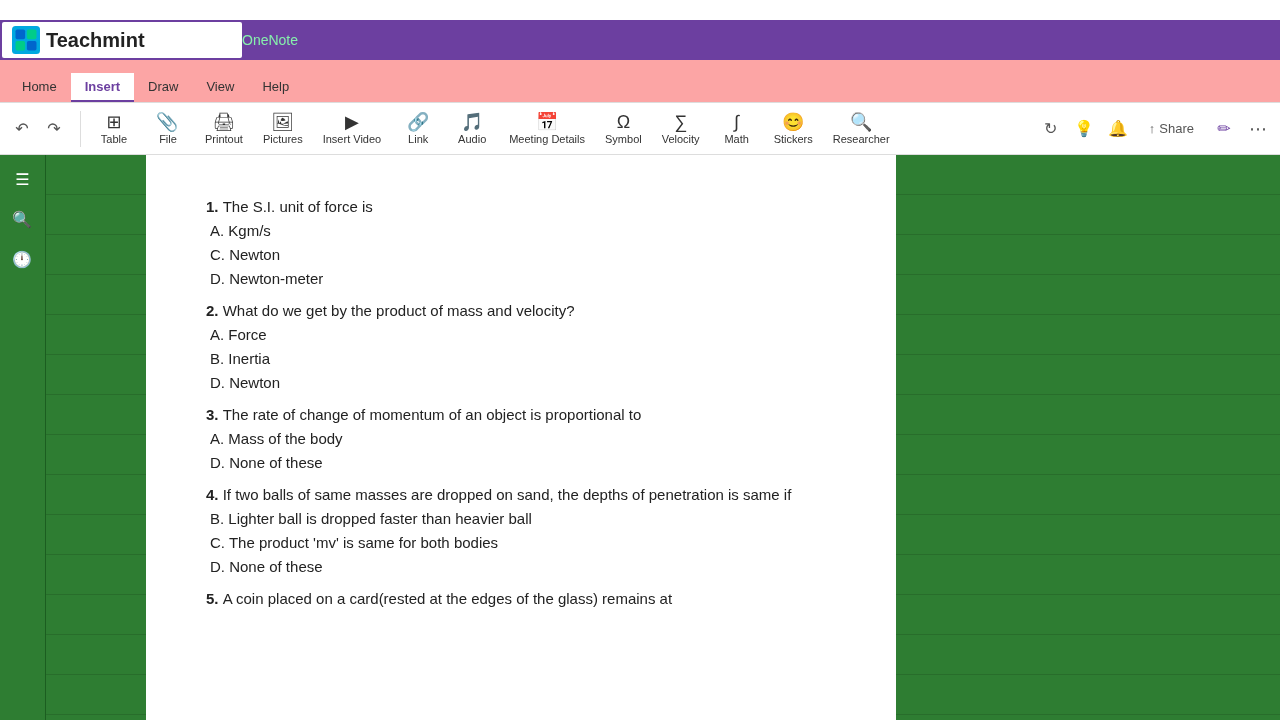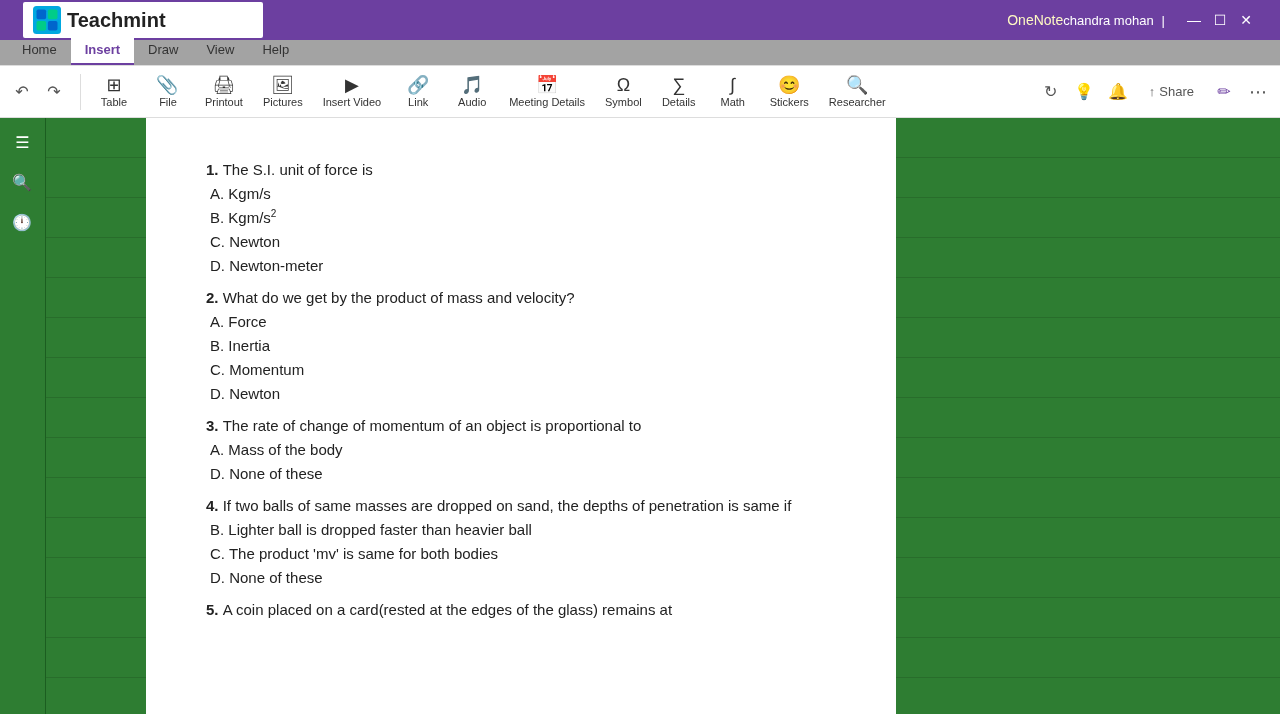--- a/index.html
+++ b/index.html
@@ -5,22 +5,23 @@
     * { margin: 0; padding: 0; box-sizing: border-box; }
     body { font-family: 'Segoe UI', Arial, sans-serif; width: 1280px; height: 720px; overflow: hidden; background: #fff; }
 
     
     .title-bar {
       height: 40px;
       background: #6c3fa0;
       display: flex;
       align-items: center;
       justify-content: space-between;
-      padding: 0 23px;
+      padding: 0 2px;
       color: white;
+      margin-top: 20px;
     }
     .title-bar-left {
       display: flex;
       align-items: center;
       gap: 10px;
     }
     .logo-area {
       display: flex;
       align-items: center;
       gap: 6px;
@@ -33,23 +34,23 @@
       width: 28px;
       height: 28px;
     }
     .logo-text {
       font-size: 20px;
       font-weight: 700;
       color: #222;
     }
     .title-center {
       font-size: 14px;
-      color: #fef9c3;
+      color: #86efac;
       flex: 1;
-      text-align: right;
+      text-align: left;
     }
     .title-right {
       display: flex;
       align-items: center;
       gap: 8px;
       font-size: 13px;
       color: white;
     }
     .title-controls {
       display: flex;
@@ -62,22 +63,22 @@
       display: flex;
       align-items: center;
       justify-content: center;
       cursor: pointer;
       font-size: 14px;
       color: white;
     }
 
     
     .ribbon-tabs {
-      height: 26px;
-      background: #a3a3a3;
+      height: 43px;
+      background: #fca5a5;
       display: flex;
       align-items: flex-end;
       padding: 0 8px;
       border-bottom: 1px solid #ddd;
     }
     .ribbon-tab {
       padding: 6px 14px;
       font-size: 13px;
       color: #333;
       cursor: pointer;
@@ -267,29 +268,20 @@
         <rect width="32" height="32" rx="4" fill="#00A8E0"></rect>
         <rect x="4" y="4" width="11" height="11" rx="2" fill="#0066CC"></rect>
         <rect x="17" y="4" width="11" height="11" rx="2" fill="#00CC88"></rect>
         <rect x="4" y="17" width="11" height="11" rx="2" fill="#00CC88"></rect>
         <rect x="17" y="17" width="11" height="11" rx="2" fill="#0066CC"></rect>
       </svg>
       <span class="logo-text">Teachmint</span>
     </div>
   </div>
   <div class="title-center">OneNote</div>
-  <div class="title-right">
-    <span>chandra mohan</span>
-    <span>|</span>
-    <div class="title-controls">
-      <div class="title-btn">—</div>
-      <div class="title-btn">☐</div>
-      <div class="title-btn close">✕</div>
-    </div>
-  </div>
 </div>
 
 <div class="ribbon-tabs">
   <div class="ribbon-tab">Home</div>
   <div class="ribbon-tab active">Insert</div>
   <div class="ribbon-tab">Draw</div>
   <div class="ribbon-tab">View</div>
   <div class="ribbon-tab">Help</div>
 </div>
 
@@ -331,21 +323,21 @@
   <div class="toolbar-item">
     <span class="t-icon">📅</span>
     <span>Meeting Details</span>
   </div>
   <div class="toolbar-item">
     <span class="t-icon">Ω</span>
     <span>Symbol</span>
   </div>
   <div class="toolbar-item">
     <span class="t-icon">∑</span>
-    <span>Details</span>
+    <span>Velocity</span>
   </div>
   <div class="toolbar-item">
     <span class="t-icon">∫</span>
     <span>Math</span>
   </div>
   <div class="toolbar-item">
     <span class="t-icon">😊</span>
     <span>Stickers</span>
   </div>
   <div class="toolbar-item">
@@ -392,30 +384,28 @@
       <div style="height:40px; border-bottom:1px solid rgba(0,0,0,0.12);"></div>
       <div style="height:40px; border-bottom:1px solid rgba(0,0,0,0.12);"></div>
     </div>
 
     <div class="note-page">
       <div class="quiz-content">
 
         <div class="q-item">
           <span class="q-number">1.&nbsp;</span><span class="q-text">The S.I. unit of force is</span><br>
           <span class="q-option">A. Kgm/s</span>
-          <span class="q-option">B. Kgm/s<sup>2</sup></span>
           <span class="q-option">C. Newton</span>
           <span class="q-option">D. Newton-meter</span>
         </div>
 
         <div class="q-item">
           <span class="q-number">2.&nbsp;</span><span class="q-text">What do we get by the product of mass and velocity?</span><br>
           <span class="q-option">A. Force</span>
           <span class="q-option">B. Inertia</span>
-          <span class="q-option">C. Momentum</span>
           <span class="q-option">D. Newton</span>
         </div>
 
         <div class="q-item">
           <span class="q-number">3.&nbsp;</span><span class="q-text">The rate of change of momentum of an object is proportional to</span><br>
           <span class="q-option">A. Mass of the body</span>
           <span class="q-option">D. None of these</span>
         </div>
 
         <div class="q-item">

